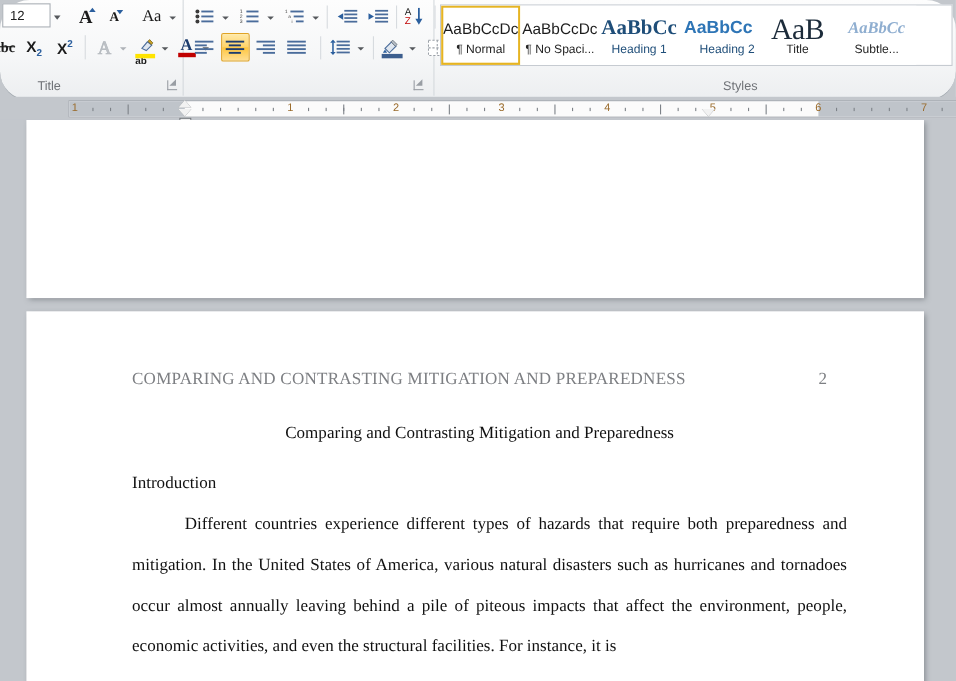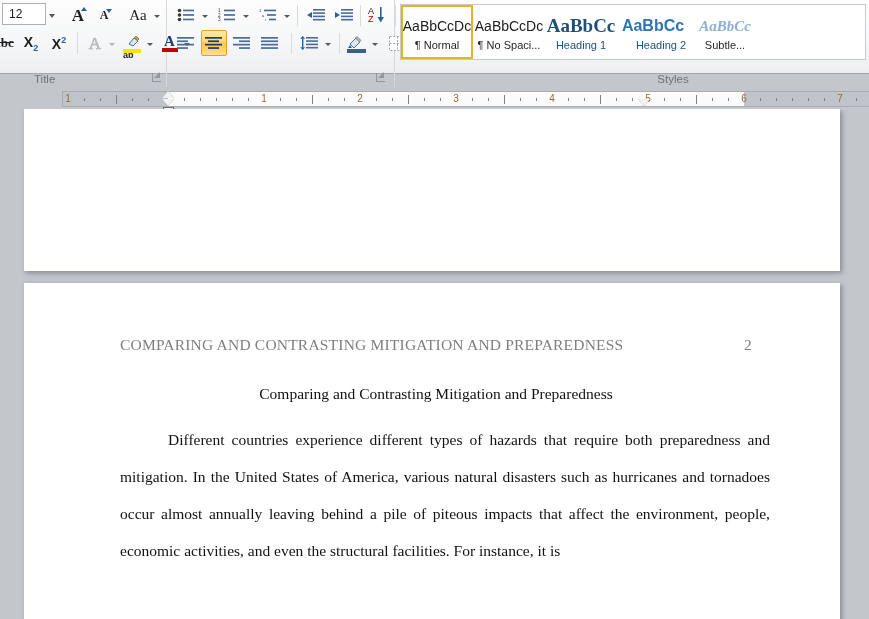--- a/index.html
+++ b/index.html
@@ -19,24 +19,25 @@
     width: 869px;
     height: 619px;
     overflow: hidden;
   }
 
   
   .ribbon {
     position: absolute;
     left: 0; top: 0;
     width: 869px;
-    height: 74px;
+    height: 92px;
     background: linear-gradient(to bottom, #fdfdfd 0%, #f6f7f8 55%, #eceef0 100%);
     border-bottom: 1px solid #9fa6ad;
     box-sizing: border-box;
+    border-radius: 27px;
   }
   .rgroup {
     position: absolute;
     top: 0;
     height: 87px;
     box-sizing: border-box;
   }
   .rgroup.divider { border-right: 1px solid #d5d9dd; }
   .glabel {
     position: absolute;
@@ -541,20 +542,26 @@
           <div class="nm" style="color:#1f4e79;">Heading 1</div>
         </div>
 
         <div class="stile">
           <div class="prev">
             <span style="font-family:'Liberation Sans',sans-serif;font-size:16px;font-weight:bold;color:#2e75b6;">AaBbCc</span>
           </div>
           <div class="nm" style="color:#1f4e79;margin-left:16px;">Heading 2</div>
         </div>
 
+        <div class="stile">
+          <div class="prev">
+            <span style="font-family:'Liberation Serif',serif;font-size:27px;color:#1c2b3a;letter-spacing:-0.5px;">AaB</span>
+          </div>
+          <div class="nm">Title</div>
+        </div>
 
 
         <div class="stile">
           <div class="prev">
             <span style="font-family:'Liberation Serif',serif;font-style:italic;font-size:15px;font-weight:bold;color:#8faed0;">AaBbCc</span>
           </div>
           <div class="nm">Subtle...</div>
         </div>
 
       </div>
@@ -638,20 +645,21 @@
     <div class="page page2">
 
       <div class="hdr" style="position:absolute;left:96px;top:53px;width:632px;">
         <span>COMPARING AND CONTRASTING MITIGATION AND PREPAREDNESS</span>
         <span>2</span>
       </div>
 
       <div class="doctitle" style="position:absolute;left:96px;top:102px;width:632px;">Comparing and Contrasting Mitigation and Preparedness</div>
 
       <div class="bodytext" style="position:absolute;left:96px;top:138px;width:650px;">
+        <p>Introduction</p>
         <p class="indent1" style="text-align:justify;">Different countries experience  different types of hazards that require both preparedness and mitigation. In the United States of America, various natural  disasters such as hurricanes  and tornadoes occur almost annually  leaving behind a pile of piteous impacts that affect the environment,  people,  economic  activities,  and even the structural  facilities.  For instance,  it is</p>
       </div>
 
     </div>
 
   </div>
 
 </div>
 
 </body></html>

